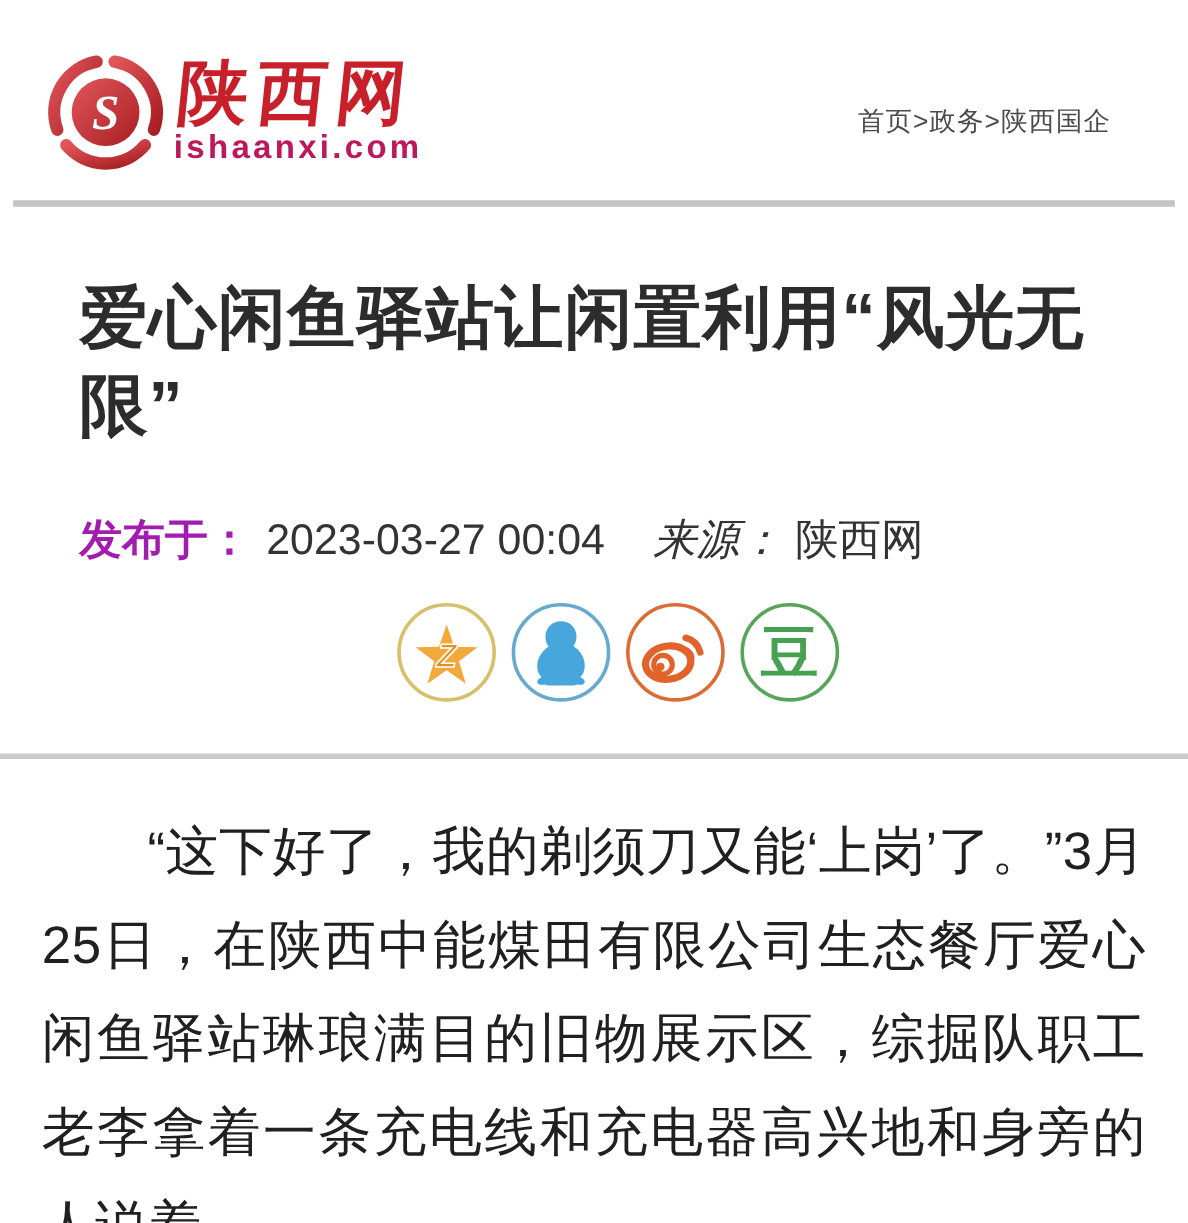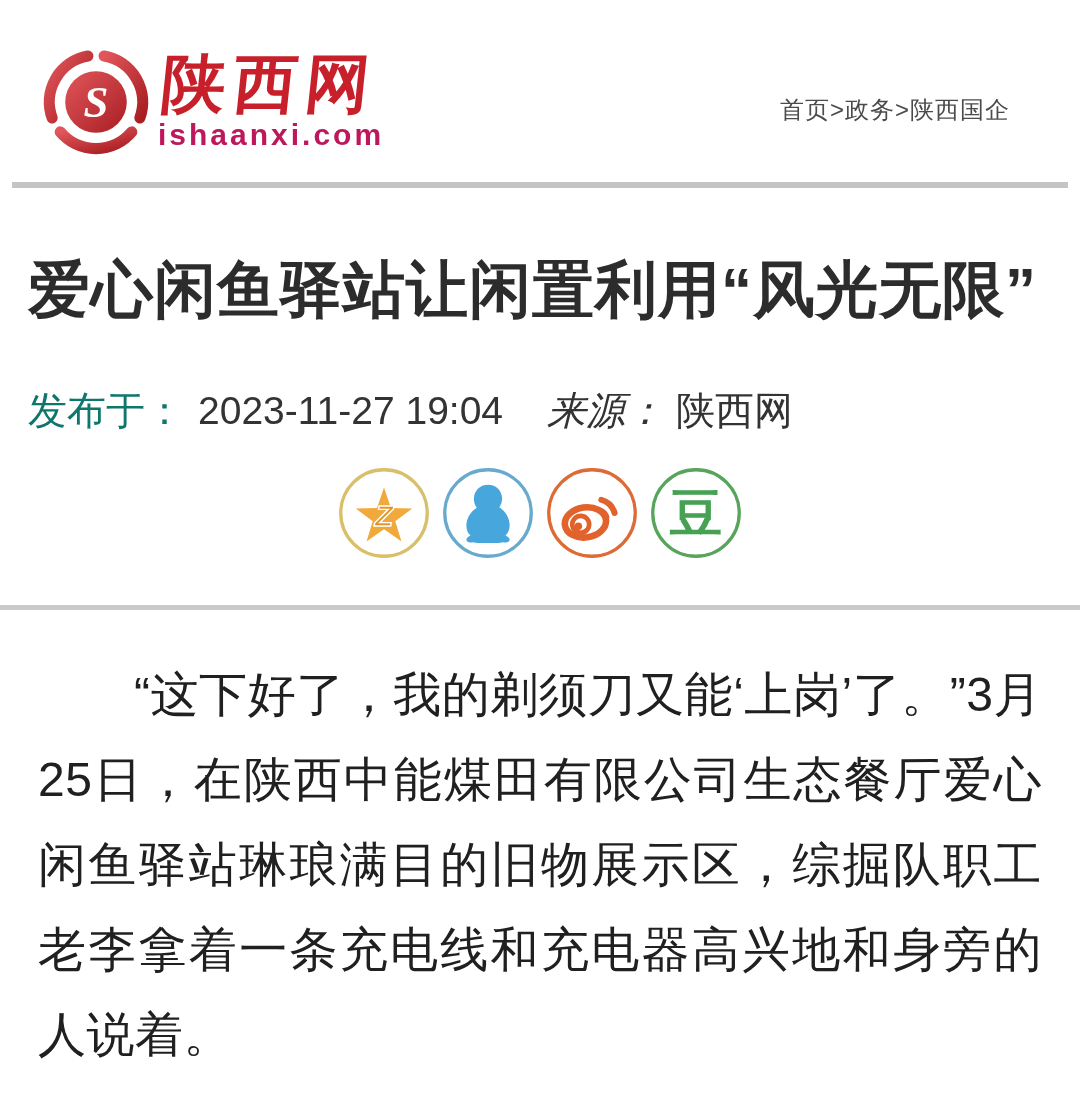--- a/index.html
+++ b/index.html
@@ -29,27 +29,27 @@
     letter-spacing:3px; margin-top:0px; line-height:34px;
   }
   .breadcrumb {
     margin-top:48px; font-size:24px; color:#4b4b4b; letter-spacing:1px;
     white-space:nowrap;
   }
   .divider-1 { height:6px; background:#c4c4c4; margin:24px 12px 0 12px; }
   .divider-2 { height:5px; background:#cacaca; margin-top:45px; }
 
   
-  .article-head { padding:0 28px; }
+  .article-head { padding:0 28px;margin-left:44px; }
   .title {
     margin-top:62px; font-size:62px; line-height:80px;
     font-weight:bold; color:#2c2c2c; letter-spacing:1px;
   }
   .meta { margin-top:54px; font-size:39px; color:#333; display:flex; align-items:baseline; }
-  .meta .m-label { color:#0f766e; }
+  .meta .m-label { color:#a21caf;font-weight:bold; }
   .meta .m-date { margin-left:14px; }
   .meta .m-src-label { margin-left:44px;font-style:italic; }
   .meta .m-src { margin-left:12px; }
 
   
   .share-row {
     margin-top:28px; display:flex; justify-content:center; gap:10px;
   }
   .share-btn { width:94px; height:94px; cursor:pointer; }
   .share-btn svg { width:94px; height:94px; display:block; }
@@ -87,21 +87,21 @@
   <div class="breadcrumb">首页&gt;政务&gt;陕西国企</div>
 </div>
 
 <div class="divider-1"></div>
 
 <div class="article-head">
   <h1 class="title">爱心闲鱼驿站让闲置利用“风光无限”</h1>
 
   <div class="meta">
     <span class="m-label">发布于：</span>
-    <span class="m-date">2023-11-27 19:04</span>
+    <span class="m-date">2023-03-27 00:04</span>
     <span class="m-src-label">来源：</span>
     <span class="m-src">陕西网</span>
   </div>
 
   <div class="share-row">
 
     <div class="share-btn">
       <svg viewBox="0 0 100 100">
         <circle cx="50" cy="50" r="46" fill="none" stroke="#d8bf6a" stroke-width="3.5"></circle>
         <path d="M50 23 L57.4 44.6 80 45.1 62 58.7 68.6 80.4 50 67.4 31.4 80.4 38 58.7 20 45.1 42.6 44.6 Z" fill="#f2a93c"></path>

